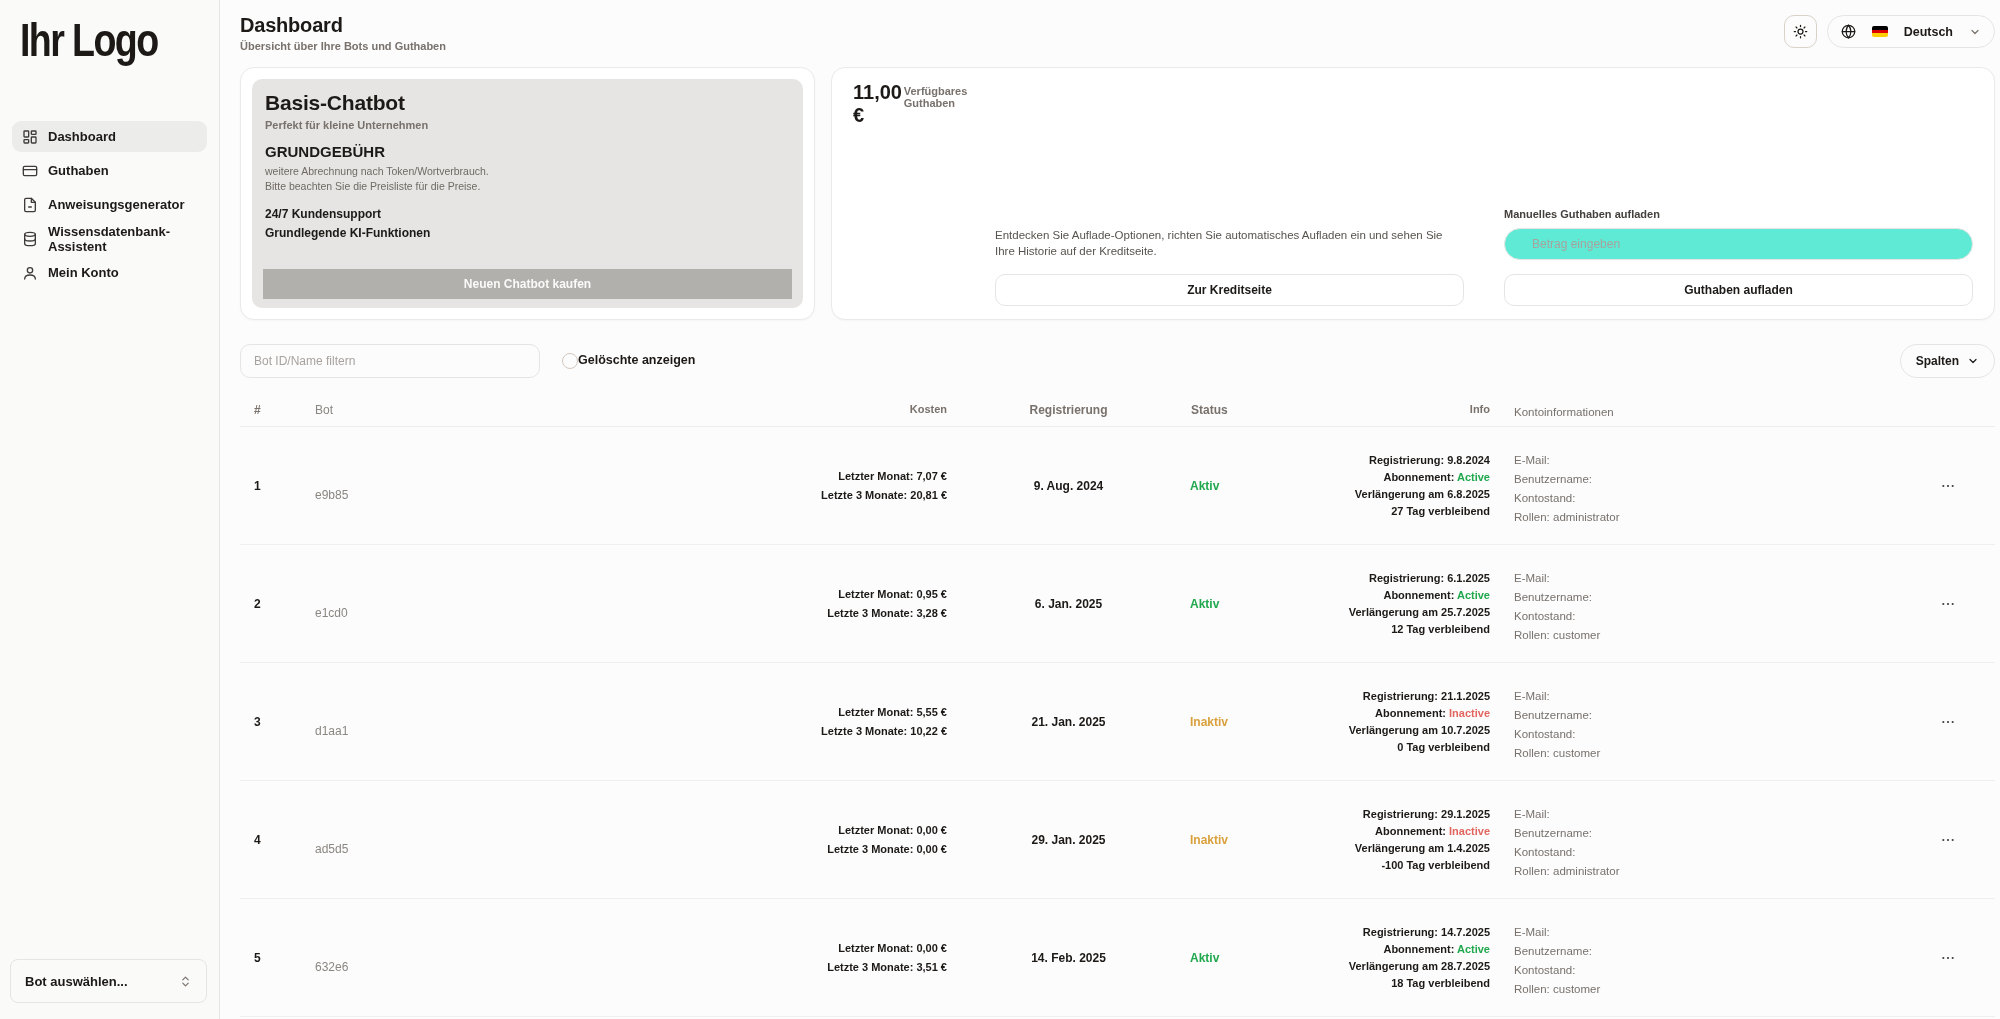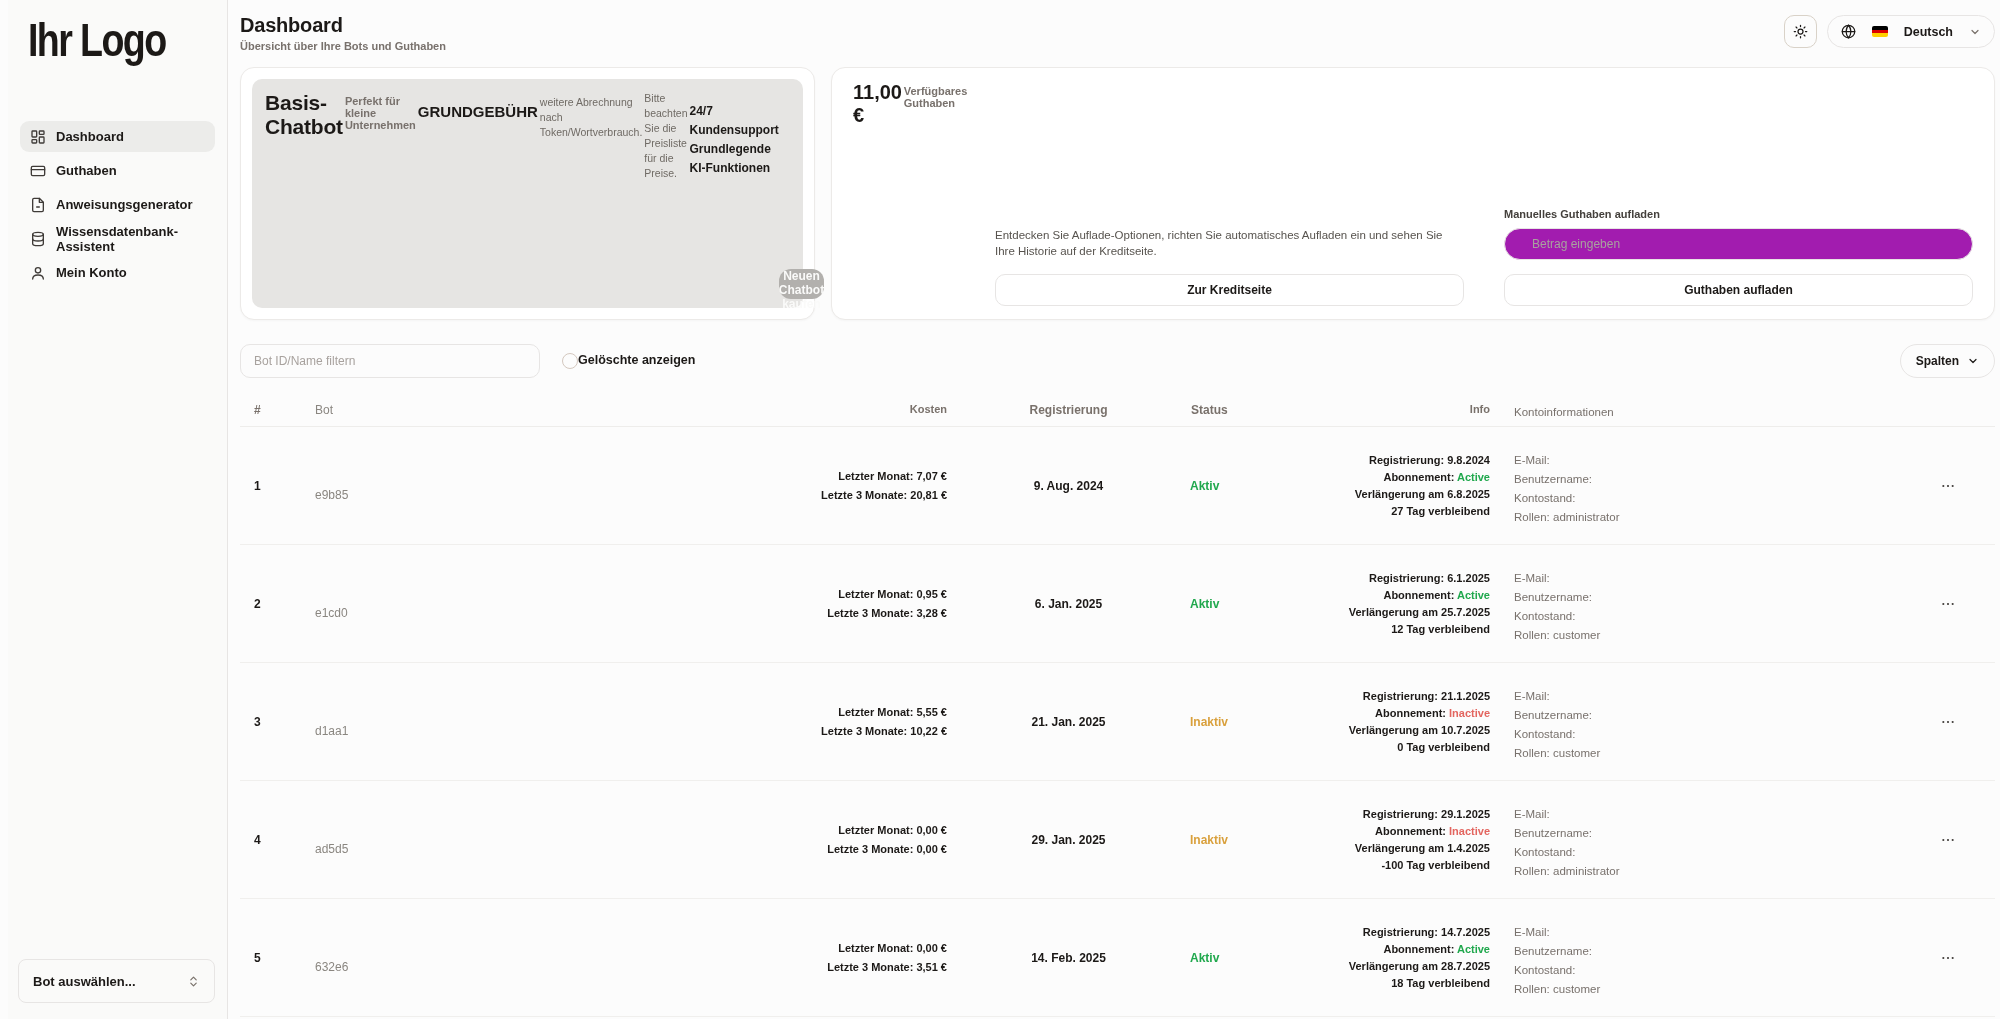--- a/index.html
+++ b/index.html
@@ -4,21 +4,21 @@
 <style>
   :root{
     --border:#e7e5e4; --muted:#78716c; --dark:#1c1917; --soft:#8a8680;
   }
   *{box-sizing:border-box;margin:0;padding:0}
   html,body{width:2000px;height:1019px;overflow:hidden}
   body{font-family:"Liberation Sans",sans-serif;background:#fcfcfc;color:var(--dark);position:relative}
   svg{display:block}
 
   
-  .sidebar{position:absolute;left:8px;top:0;bottom:0;width:220px;background:#fafaf9;border-right:1px solid var(--border);display:flex;flex-direction:column}
+  .sidebar{position:absolute;left:0;top:0;bottom:0;width:220px;background:#fafaf9;border-right:1px solid var(--border);display:flex;flex-direction:column}
   .logo{font-size:47px;font-weight:900;letter-spacing:-2px;transform:scaleX(.8);transform-origin:left center;margin:12px 0 0 20px;white-space:nowrap}
   .nav{margin-top:54px;padding:0 12px;display:flex;flex-direction:column;gap:3px}
   .nav-item{display:flex;align-items:center;gap:10px;height:31px;padding:0 10px;border-radius:9px;font-size:13px;font-weight:600;color:var(--dark);cursor:pointer}
   .nav-item.active{background:#ececea}
   .nav-item svg{stroke:#3f3b38}
   .bot-select{margin:auto 12px 16px 10px;height:44px;border:1px solid var(--border);border-radius:8px;background:#fafaf9;display:flex;align-items:center;justify-content:space-between;padding:0 14px;font-size:13px;font-weight:700;cursor:pointer}
 
   
   .main{position:absolute;left:220px;top:0;right:0;bottom:0;padding:14px 5px 0 20px}
   .topbar{display:flex;justify-content:space-between;align-items:flex-start}
@@ -28,38 +28,38 @@
   .icon-btn{width:33px;height:33px;border:1px solid #d9d2c8;border-radius:10px;background:transparent;display:flex;align-items:center;justify-content:center;cursor:pointer}
   .lang-pill{height:33px;border:1px solid var(--border);border-radius:999px;background:#fcfcfc;display:flex;align-items:center;gap:16px;padding:0 13px;font-size:12.5px;font-weight:600;cursor:pointer}
   .flag{width:16px;height:11px;border-radius:2px;overflow:hidden;display:flex;flex-direction:column}
   .flag div{flex:1}
   .flag .f1{background:var(--flag-black)} .flag .f2{background:var(--flag-red)} .flag .f3{background:var(--flag-gold)}
 
   
   .cards{display:flex;gap:16px;margin-top:15px;height:253px}
   .card{background:#fff;border:1px solid #eceae8;border-radius:14px;box-shadow:0 1px 2px rgba(0,0,0,.03)}
   .card.plan{width:575px;padding:11px;flex:none}
-  .plan-panel{background:#e6e5e3;border-radius:10px;height:100%;padding:12px 11px 9px;display:flex;flex-direction:row}
+  .plan-panel{background:#e6e5e3;border-radius:10px;height:100%;padding:12px 11px 9px;display:flex;flex-direction:column}
   .plan-title{font-size:21px;font-weight:700;letter-spacing:-.2px;padding-left:2px}
   .plan-sub{font-size:11px;font-weight:600;color:var(--muted);margin-top:4px;padding-left:2px}
   .fee-title{font-size:15px;font-weight:700;margin-top:12px;padding-left:2px}
   .fee-note{font-size:10.5px;font-weight:500;color:#6f6a64;line-height:15px;padding-left:2px}
   .fee-note.first{margin-top:4px}
   .features{margin-top:11px;font-size:12px;font-weight:700;line-height:19px;padding-left:2px}
-  .buy-btn{margin-top:auto;height:30px;border:none;border-radius:12px;background:#b2b0ad;color:#fafaf9;font-family:inherit;font-size:12px;font-weight:600;cursor:pointer;width:100%}
+  .buy-btn{margin-top:auto;height:30px;border:none;border-radius:0;background:#b2b0ad;color:#fafaf9;font-family:inherit;font-size:12px;font-weight:600;cursor:pointer;width:100%}
 
   .card.balance{flex:1;padding:13px 21px 13px;display:flex;flex-direction:row}
   .balance-amount{font-size:20px;font-weight:800}
   .balance-label{font-size:11px;font-weight:600;color:var(--muted);margin-top:4px}
   .balance-bottom{margin-top:auto;display:grid;grid-template-columns:1fr 1fr;column-gap:40px}
   .bal-col{display:flex;flex-direction:column;justify-content:flex-end}
   .bal-desc{font-size:11.5px;font-weight:500;color:#57534e;line-height:16px;margin-bottom:15px}
   .outline-btn{height:32px;border:1px solid var(--border);border-radius:10px;background:#fff;font-family:inherit;font-size:12px;font-weight:700;color:var(--dark);cursor:pointer;width:100%}
   .manual-label{font-size:11px;font-weight:600;color:#44403c;margin-bottom:8px}
-  .amount-input{height:32px;border:1px solid var(--border);border-radius:16px;background:#a21caf;font-family:inherit;font-size:12px;padding:0 27px;width:100%;outline:none;margin-bottom:14px}
+  .amount-input{height:32px;border:1px solid var(--border);border-radius:16px;background:#5eead4;font-family:inherit;font-size:12px;padding:0 27px;width:100%;outline:none;margin-bottom:14px}
   .amount-input::placeholder{color:#a8a29e}
 
   
   .filters{display:flex;align-items:center;margin-top:24px;height:34px}
   .search-input{width:300px;height:34px;border:1px solid var(--border);border-radius:10px;background:#fcfcfc;font-family:inherit;font-size:12px;padding:0 13px;outline:none}
   .search-input::placeholder{color:#a8a29e}
   .tenant-select{width:290px;height:34px;border:1px solid var(--border);border-radius:10px;background:#fcfcfc;margin-left:17px;display:flex;align-items:center;justify-content:space-between;padding:0 13px;font-size:12px;font-weight:600;cursor:pointer}
   .checkbox-wrap{display:flex;align-items:flex-start;margin-left:22px;}
   .round-checkbox{width:16px;height:16px;border-radius:50%;border:1.5px solid #d4c8bf;background:transparent;cursor:pointer}
   .checkbox-label{font-size:12.5px;font-weight:700}

